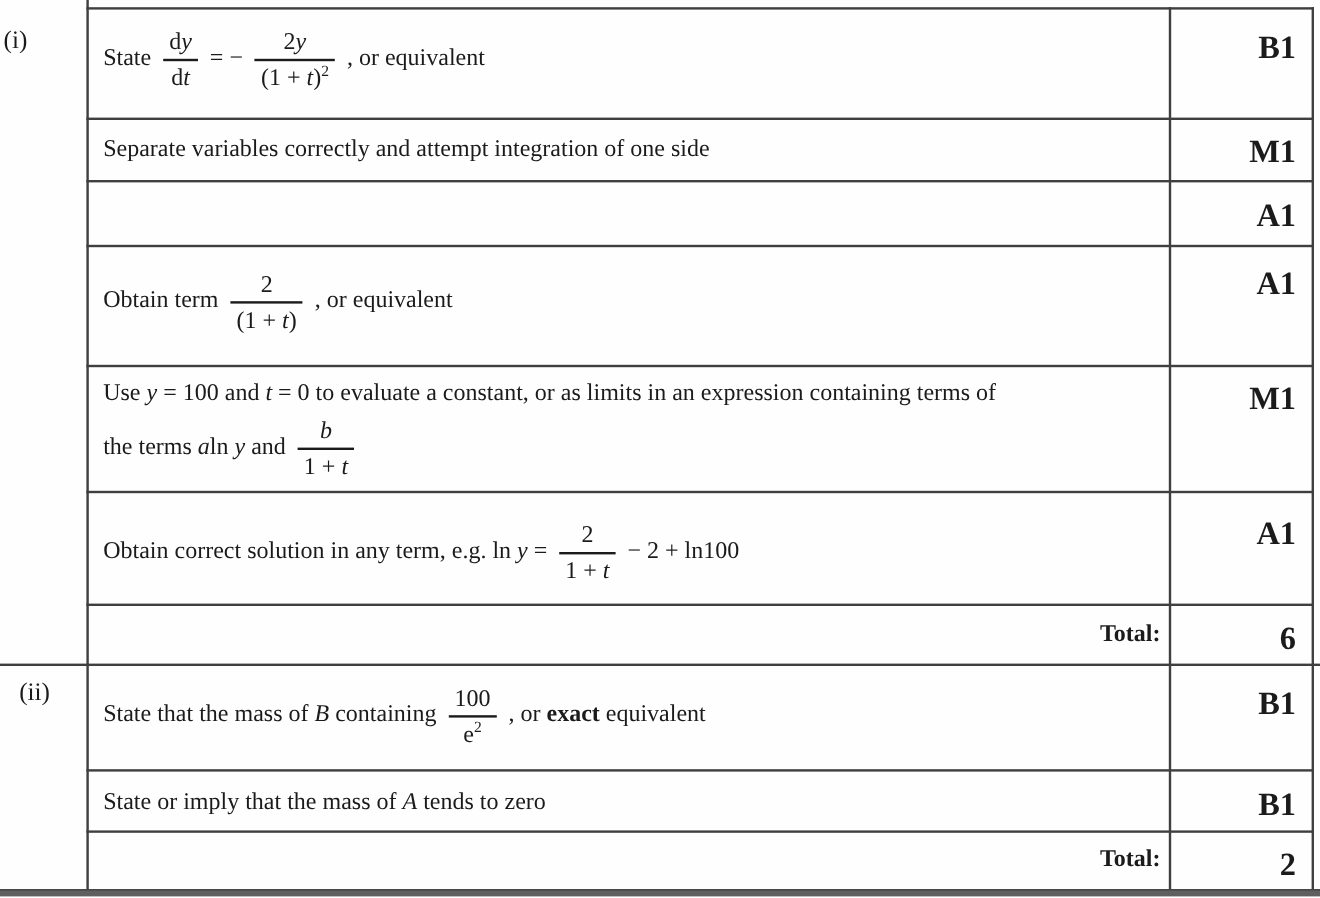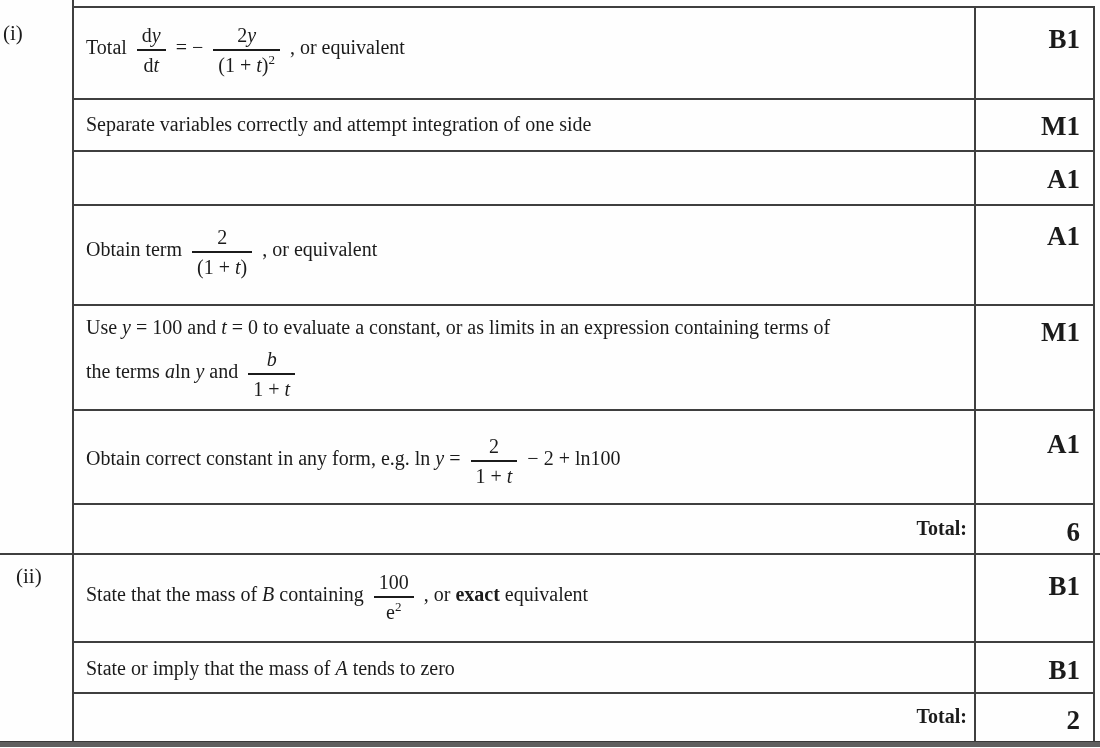--- a/index.html
+++ b/index.html
@@ -43,21 +43,21 @@
   <div class="hline" style="top:503px;left:72px;width:1023px"></div>
   <div class="hline" style="top:553px;left:0;width:1100px"></div>
   <div class="hline" style="top:641px;left:72px;width:1023px"></div>
   <div class="hline" style="top:692px;left:72px;width:1023px"></div>
   <div class="hbottom"></div>
 
   <div class="plabel" style="left:3px;top:21px">(i)</div>
   <div class="plabel" style="left:16px;top:564px">(ii)</div>
 
   <div class="cell" style="top:22px">
-    <span>Total</span>
+    <span>State</span>
     <span class="frac"><span class="num"><span>d</span><span class="it">y</span></span><span class="den"><span>d</span><span class="it">t</span></span></span>
     <span>= −</span>
     <span class="frac"><span class="num"><span>2</span><span class="it">y</span></span><span class="den"><span>(1 + </span><span class="it">t</span><span>)</span><sup class="s">2</sup></span></span>
     <span>, or equivalent</span>
   </div>
   <div class="mark" style="top:24px">B1</div>
 
   <div class="cell" style="top:111px">
     <span>Separate variables correctly and attempt integration of one side</span>
   </div>
@@ -84,21 +84,21 @@
       <span>the terms</span>
       <span class="it">a</span><span>ln</span>
       <span class="it">y</span>
       <span>and</span>
       <span class="frac"><span class="num"><span class="it">b</span></span><span class="den"><span>1 + </span><span class="it">t</span></span></span>
     </div>
   </div>
   <div class="mark" style="top:317px">M1</div>
 
   <div class="cell" style="top:433px">
-    <span>Obtain correct constant in any form, e.g. ln</span>
+    <span>Obtain correct solution in any term, e.g. ln</span>
     <span class="it">y</span>
     <span>=</span>
     <span class="frac"><span class="num"><span>2</span></span><span class="den"><span>1 + </span><span class="it">t</span></span></span>
     <span>− 2 + ln100</span>
   </div>
   <div class="mark" style="top:429px">A1</div>
 
   <div class="total-label" style="top:517px">Total:</div>
   <div class="mark" style="top:517px">6</div>
 

